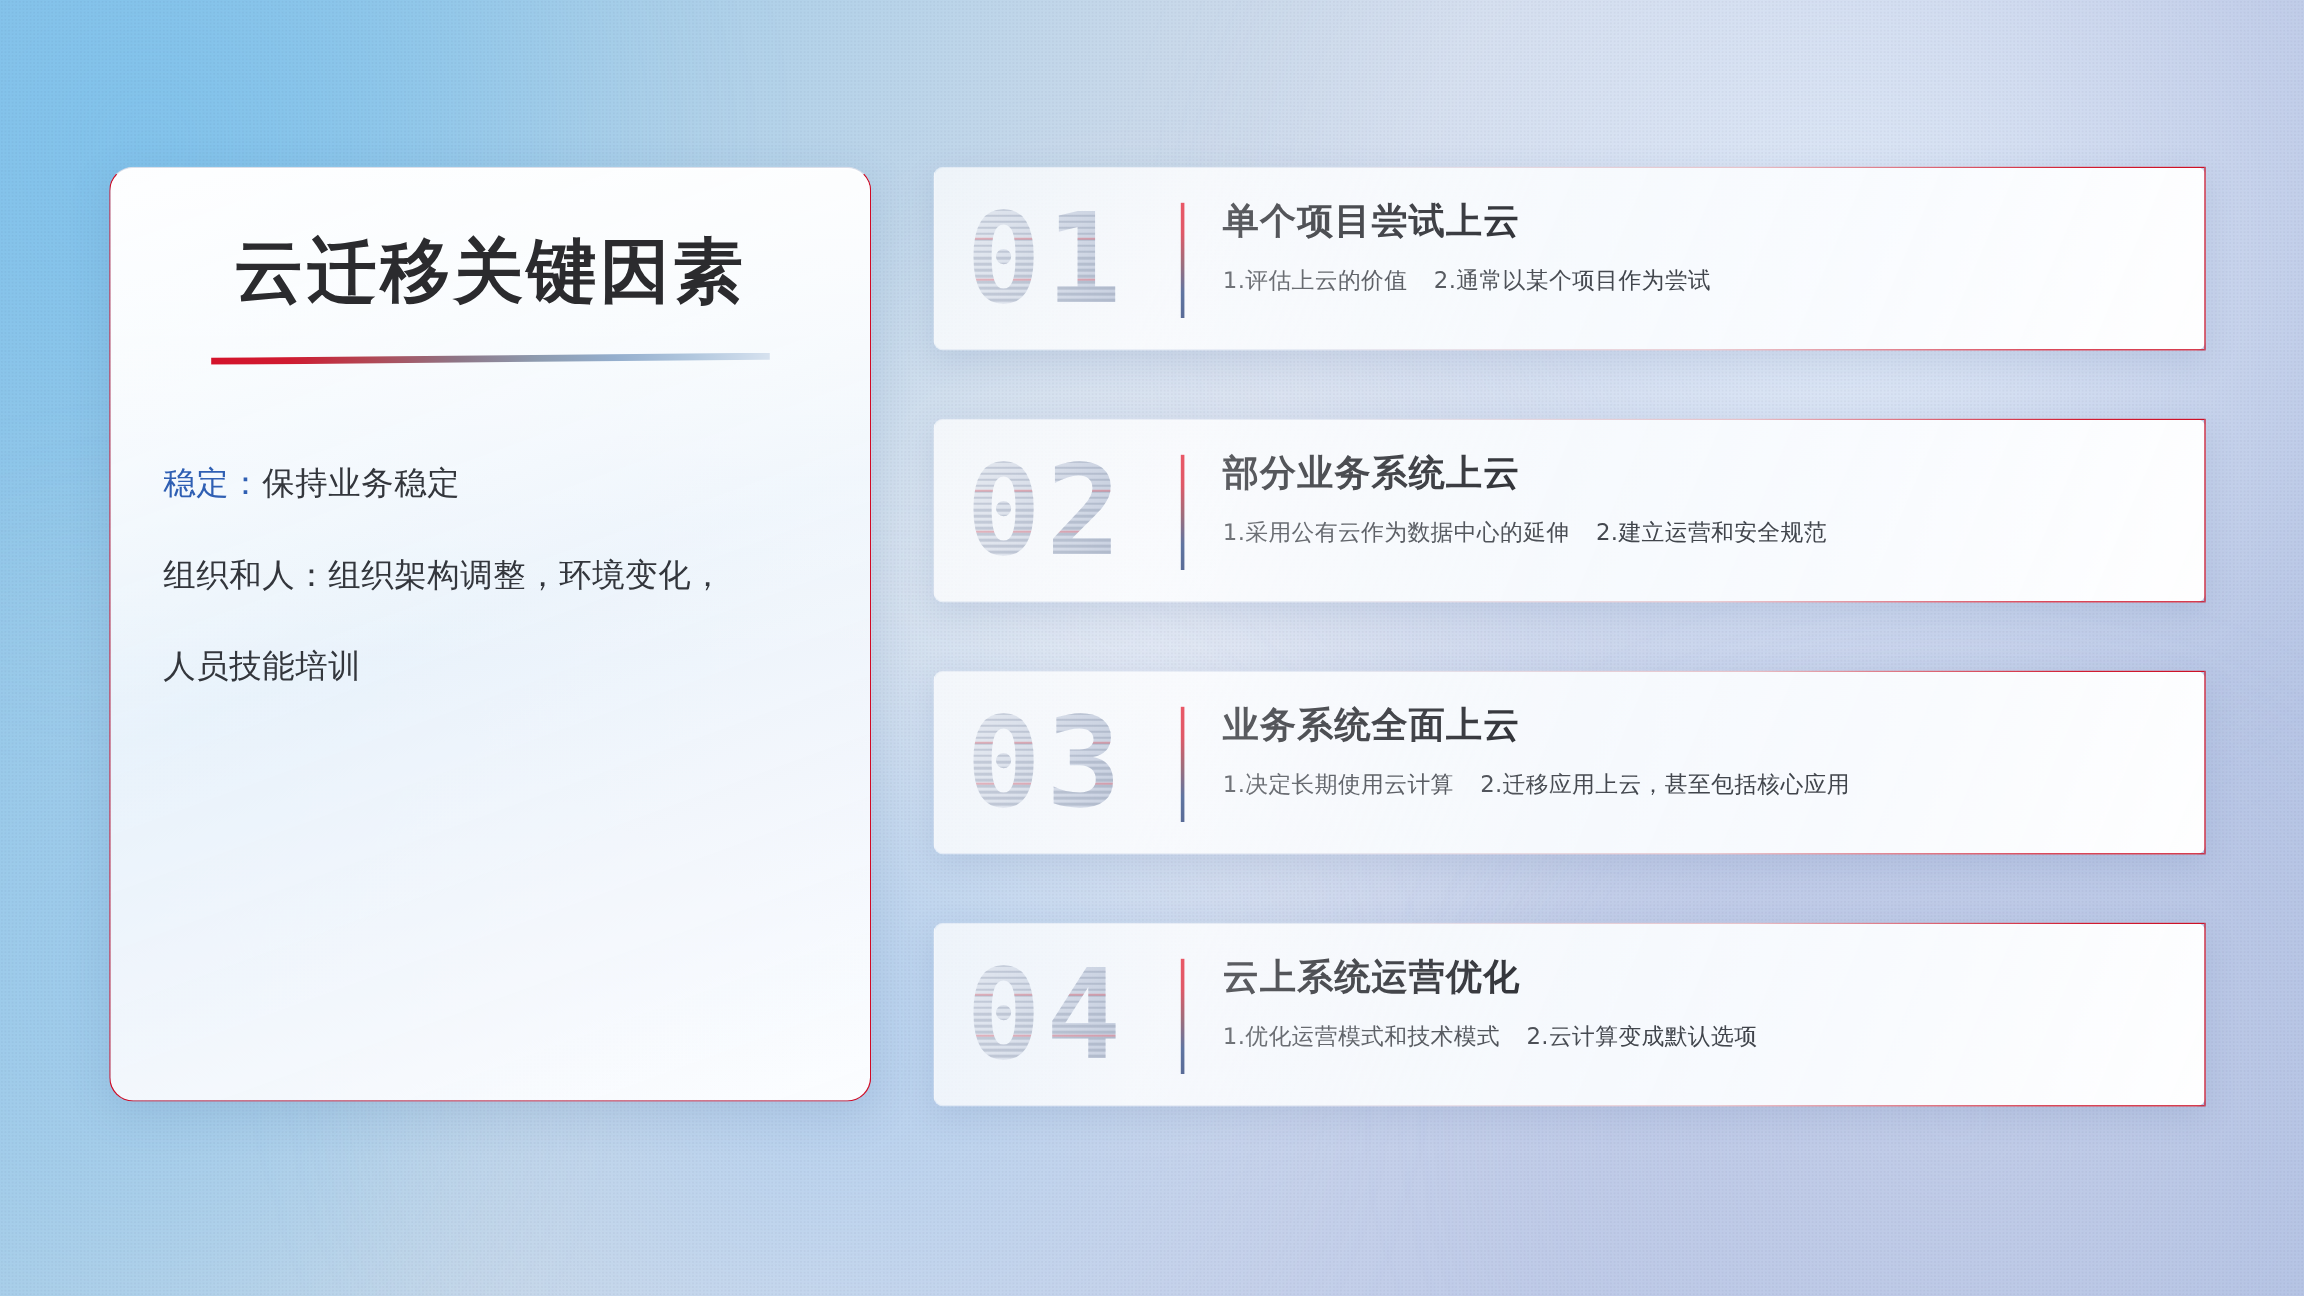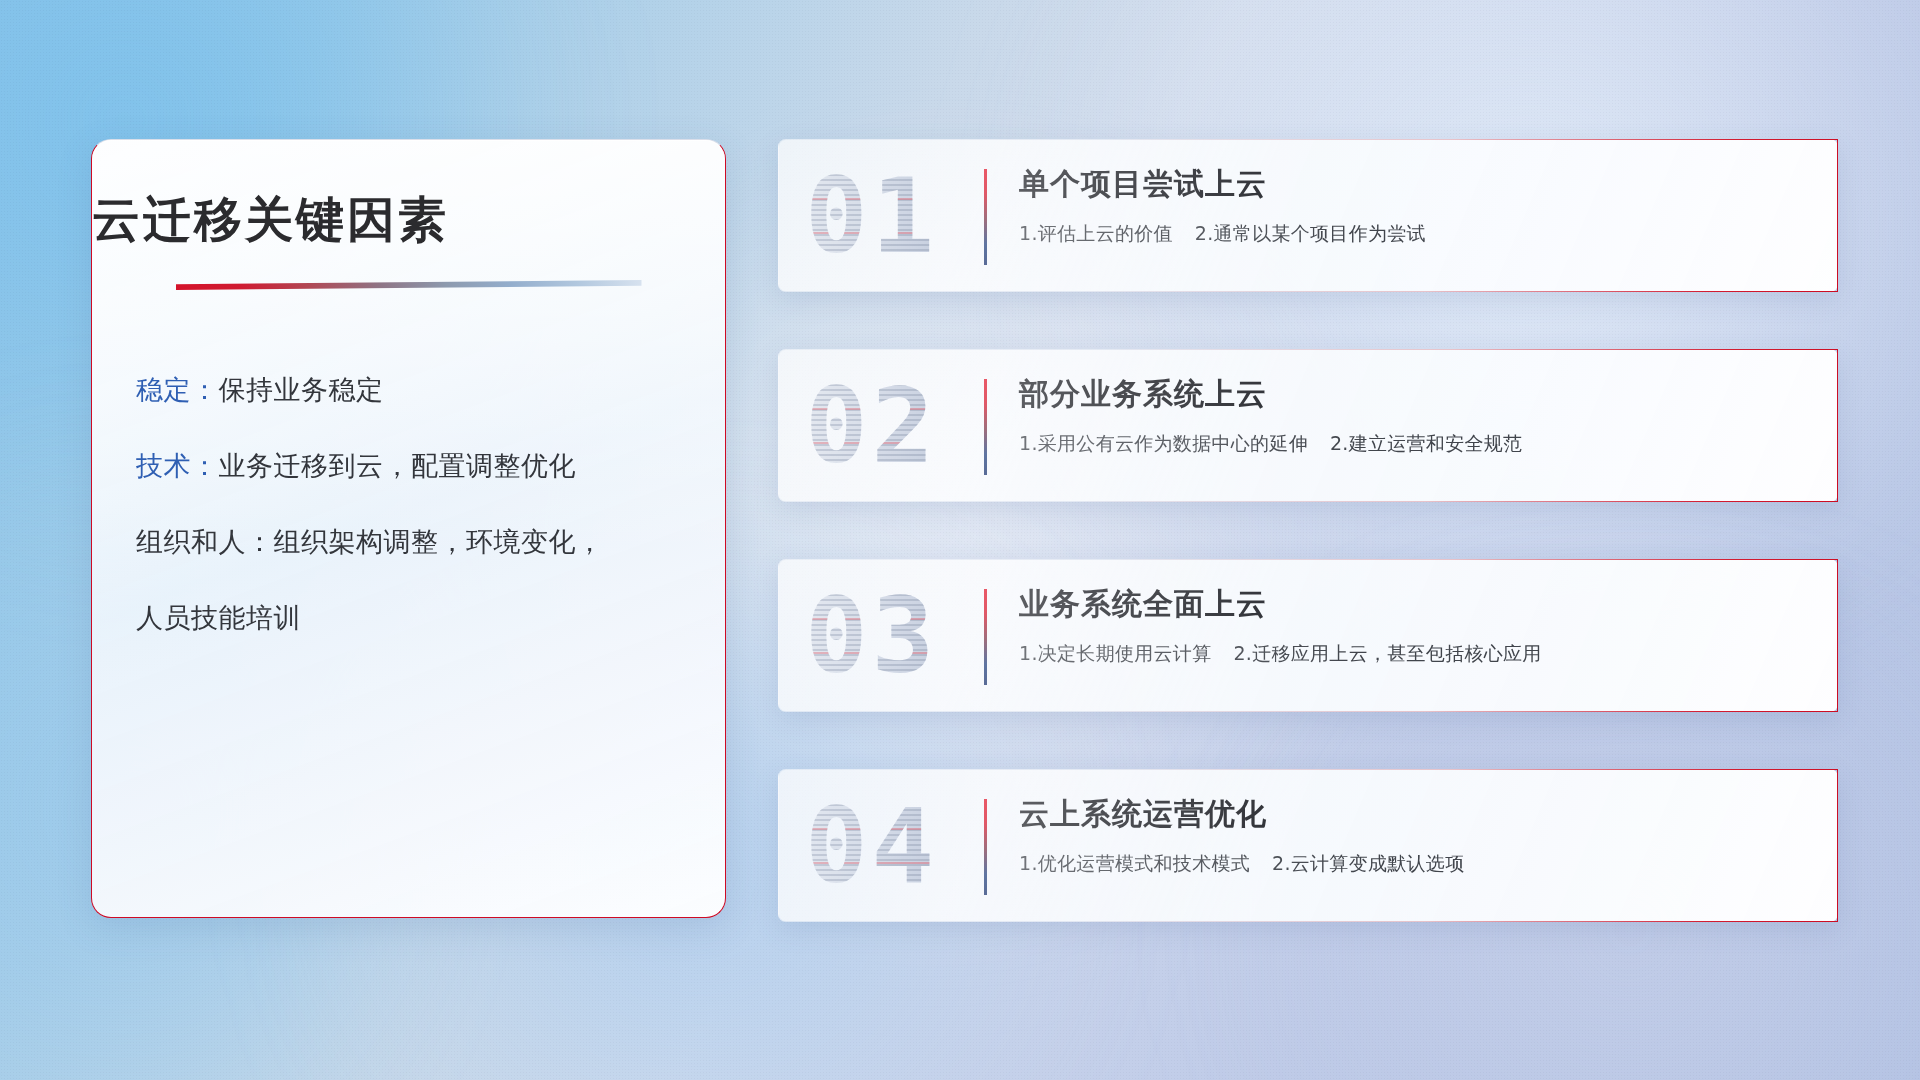--- a/index.html
+++ b/index.html
@@ -60,22 +60,22 @@
     overflow:hidden;
   }
   #left-panel::before{
     content:"";position:absolute;left:0;right:0;top:0;height:54%;
     background:linear-gradient(180deg, rgba(255,255,255,.75), rgba(255,255,255,0));
     pointer-events:none;
   }
   .panel-title{
     position:relative;
     margin:48px 0 0 0;
-    text-align:left;
-    font-size:48px;
+    text-align:center;
+    font-size:58px;
     font-weight:bold;
     letter-spacing:3px;
     color:#2b2b2e;
     font-family:"DejaVu Sans","Liberation Sans",sans-serif;
   }
   .title-rule{
     position:relative;
     margin:28px auto 0 auto;
     width:466px;height:10px;
     background:linear-gradient(90deg,
@@ -191,23 +191,20 @@
 </div>
 
 <div id="left-panel">
   <div class="panel-title">云迁移关键因素</div>
   <div class="title-rule"></div>
 
   <div class="panel-list">
     <div class="panel-line accent">
       <span class="lbl">稳定：</span><span>保持业务稳定</span>
     </div>
-    <div class="panel-line accent">
-      <span class="lbl">技术：</span><span>业务迁移到云，配置调整优化</span>
-    </div>
     <div class="panel-line">
       <span class="lbl">组织和人：</span><span>组织架构调整，环境变化，</span>
     </div>
     <div class="panel-line">
       <span class="lbl"></span><span>人员技能培训</span>
     </div>
   </div>
 </div>
 
 <div id="cards">

